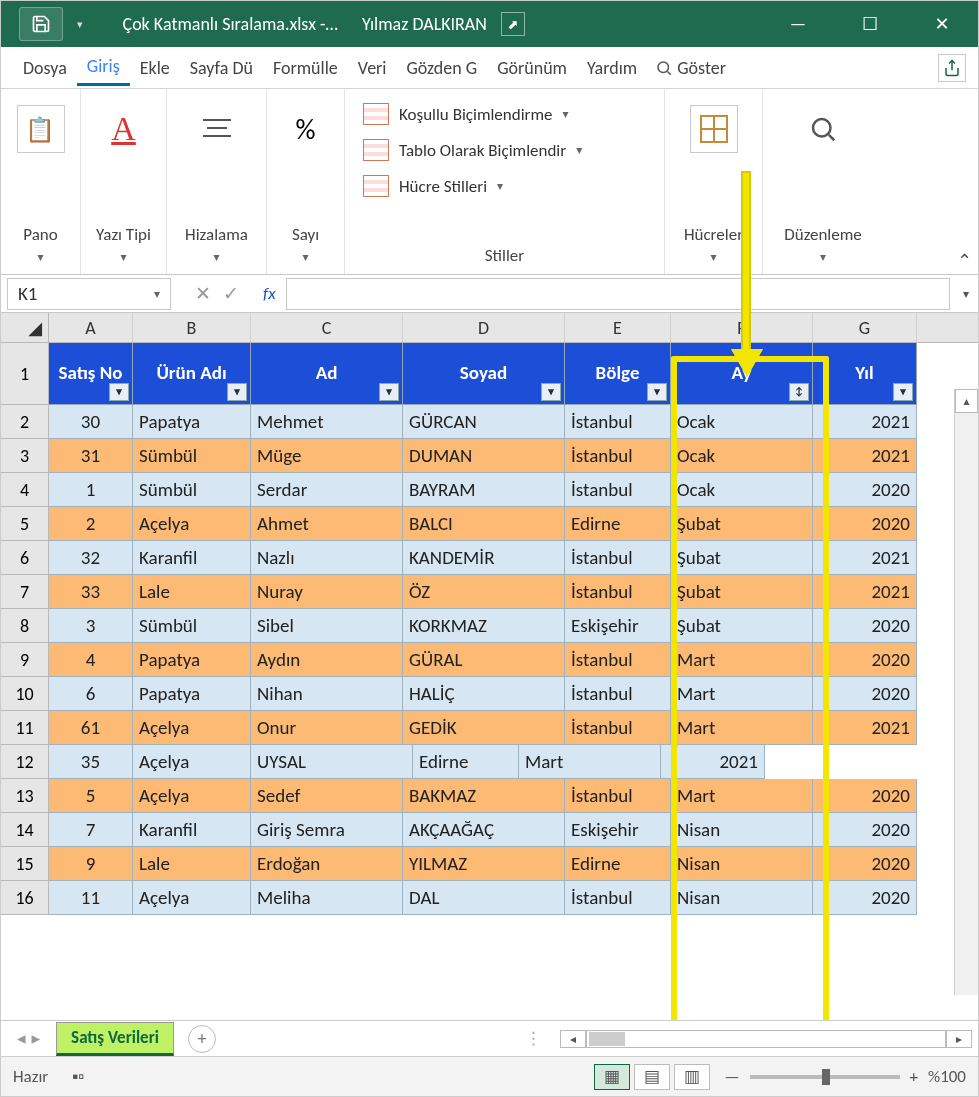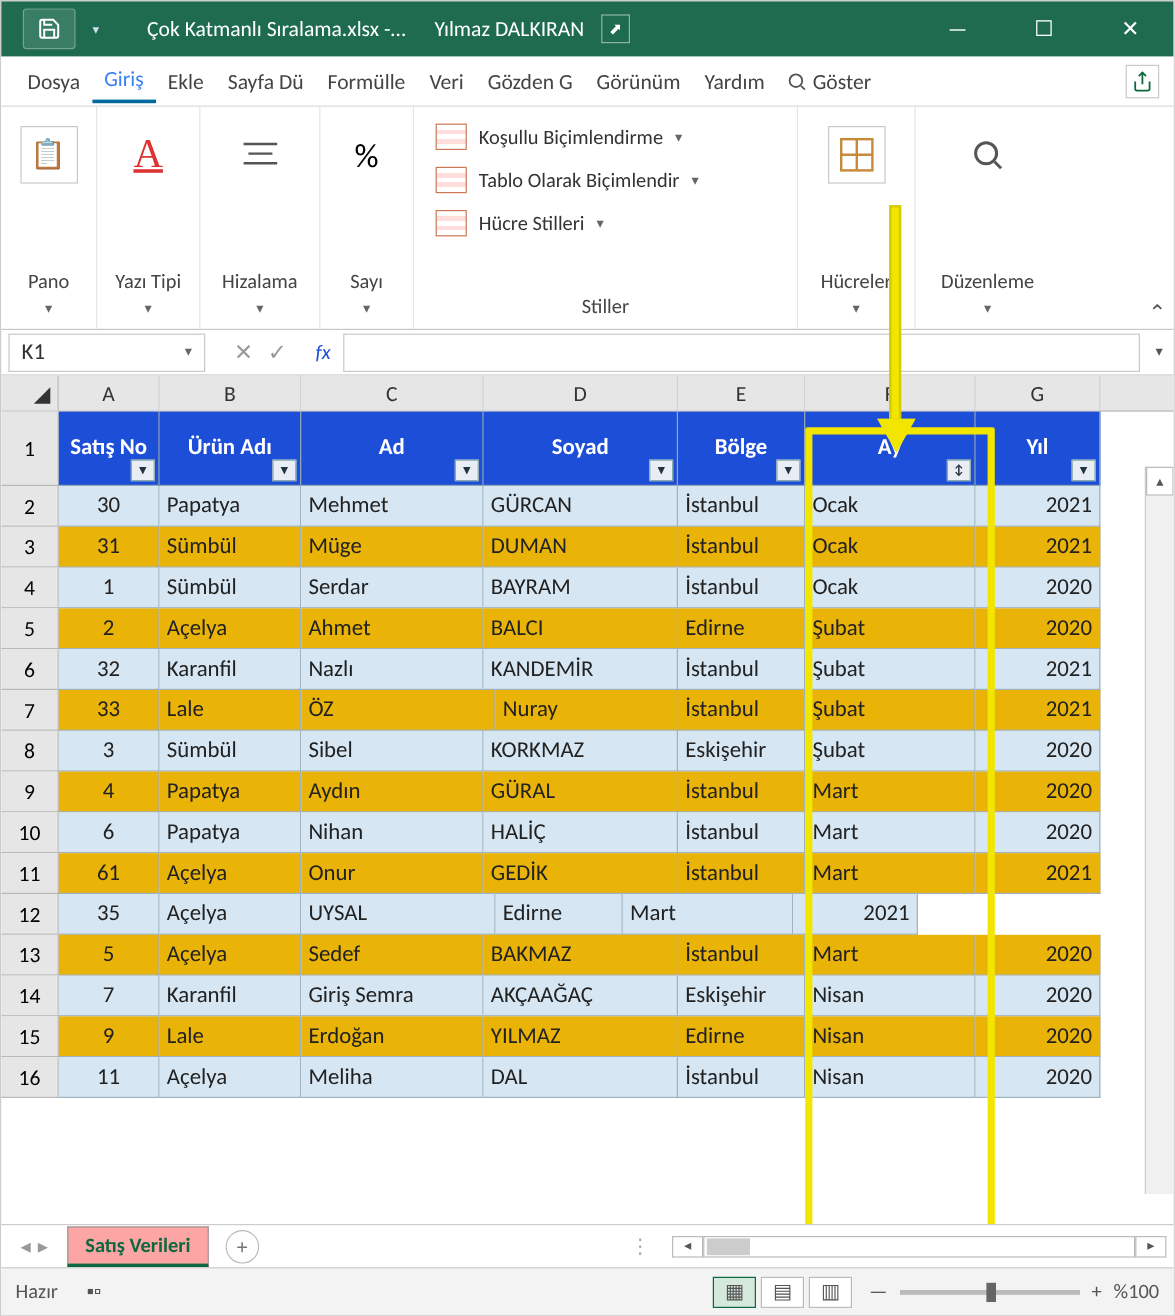--- a/index.html
+++ b/index.html
@@ -52,34 +52,34 @@
 .cwA{width:84px}.cwB{width:118px}.cwC{width:152px}.cwD{width:162px}.cwE{width:106px}.cwF{width:142px}.cwG{width:104px}
 
 .table-hdr-row { height: 62px; display: flex; }
 .rh { width: 48px; border-right: 1px solid #b9b9b9; border-bottom: 1px solid #b9b9b9; background: #e6e6e6; display: flex; align-items: center; justify-content: center; font-size: 18px; }
 .th { border-right: 1px solid #93a6b3; border-bottom: 1px solid #93a6b3; background: #1d4ed8; color: #fff; font-size: 19px; font-weight: 600; display: flex; align-items: center; justify-content: center; position: relative; text-align:center; line-height:1.2; padding: 2px 4px; }
 .filter-btn { position: absolute; right: 3px; bottom: 3px; width: 20px; height: 18px; background: #e8eef3; border: 1px solid #8aa; display:flex; align-items:center; justify-content:center; font-size:11px; color:#234; }
 
 .data-row { height: 34px; display: flex; }
 .data-row.alt { }
 .td { border-right: 1px solid #9fb2bf; border-bottom: 1px solid #9fb2bf; background: #d6e6f2; font-size: 19px; color: #222; padding: 0 6px; display: flex; align-items: center; overflow: hidden; white-space: nowrap; }
-.data-row.alt .td { background: #eab308; }
+.data-row.alt .td { background: #fdba74; }
 .td.numr { justify-content: flex-end; }
 .td.numc { justify-content: center; }
 
 
 .yellow-arrow { position: absolute; left: 730px; top: 170px; width: 30px; height: 212px; pointer-events: none; }
 .ya-shaft { width: 10px; height: 180px; background: #f2e600; border: 2px solid #d6c900; margin: 0 auto; }
 .ya-head { width: 0; height: 0; border-left: 16px solid transparent; border-right: 16px solid transparent; border-top: 28px solid #f2e600; margin: -2px auto 0; filter: drop-shadow(0 0 0 #d6c900); }
 .yellow-box { position: absolute; left: 670px; top: 355px; width: 158px; height: 678px; border: 6px solid #f2e600; pointer-events: none; border-radius: 2px; }
 
 
 .sheet-bar { position: absolute; bottom: 40px; left: 0; right: 0; height: 36px; background: #fff; border-top: 1px solid #ccc; display: flex; align-items: center; font-size: 17px; }
 .sb-nav { display: flex; gap: 6px; padding: 0 16px; color: #999; }
-.sb-tab { height: 34px; padding: 0 14px; border: 1px solid #9a9a9a; border-bottom: 3px solid #0e683f; background: #fca5a5; color: #0e683f; font-weight: 600; display: flex; align-items: center; }
+.sb-tab { height: 34px; padding: 0 14px; border: 1px solid #9a9a9a; border-bottom: 3px solid #0e683f; background: #bef264; color: #0e683f; font-weight: 600; display: flex; align-items: center; }
 .sb-add { width: 28px; height: 28px; border: 1px solid #bbb; border-radius: 50%; margin-left: 14px; display:flex; align-items:center; justify-content:center; color:#777; font-size:18px; }
 .sb-scroll { margin-left: auto; display: flex; align-items: center; gap: 0; padding-right: 6px; }
 .sb-har { width: 360px; height: 18px; border: 1px solid #bbb; display: flex; align-items: center; }
 .sb-har .thumb { width: 36px; height: 14px; background: #ccc; margin-left: 2px; }
 .sb-btn { width: 26px; height: 18px; border: 1px solid #bbb; display:flex; align-items:center; justify-content:center; font-size:12px; color:#555; }
 
 
 .status-bar { position: absolute; bottom: 0; left: 0; right: 0; height: 40px; background: #f3f3f3; border-top: 1px solid #ccc; display: flex; align-items: center; font-size: 17px; color: #555; padding: 0 12px; }
 .view-btns { display: flex; gap: 4px; margin-left: auto; margin-right: 14px; }
 .view-btn { width: 36px; height: 26px; border: 1px solid #bbb; display:flex; align-items:center; justify-content:center; background:#fff; }
@@ -325,22 +325,22 @@
         <div class="td cwC">Nazlı</div>
         <div class="td cwD">KANDEMİR</div>
         <div class="td cwE">İstanbul</div>
         <div class="td cwF">Şubat</div>
         <div class="td cwG numr">2021</div>
       </div>
       <div class="data-row alt">
         <div class="rh">7</div>
         <div class="td cwA numc">33</div>
         <div class="td cwB">Lale</div>
+        <div class="td cwC">Nuray</div>
         <div class="td cwD">ÖZ</div>
-        <div class="td cwC">Nuray</div>
         <div class="td cwE">İstanbul</div>
         <div class="td cwF">Şubat</div>
         <div class="td cwG numr">2021</div>
       </div>
       <div class="data-row">
         <div class="rh">8</div>
         <div class="td cwA numc">3</div>
         <div class="td cwB">Sümbül</div>
         <div class="td cwC">Sibel</div>
         <div class="td cwD">KORKMAZ</div>

